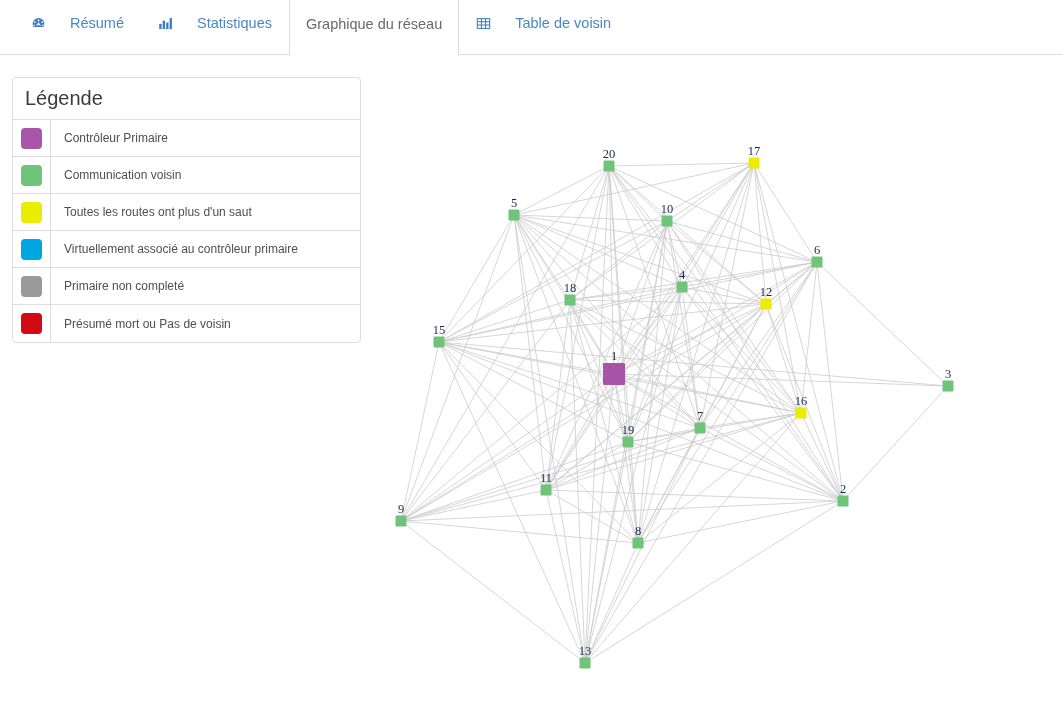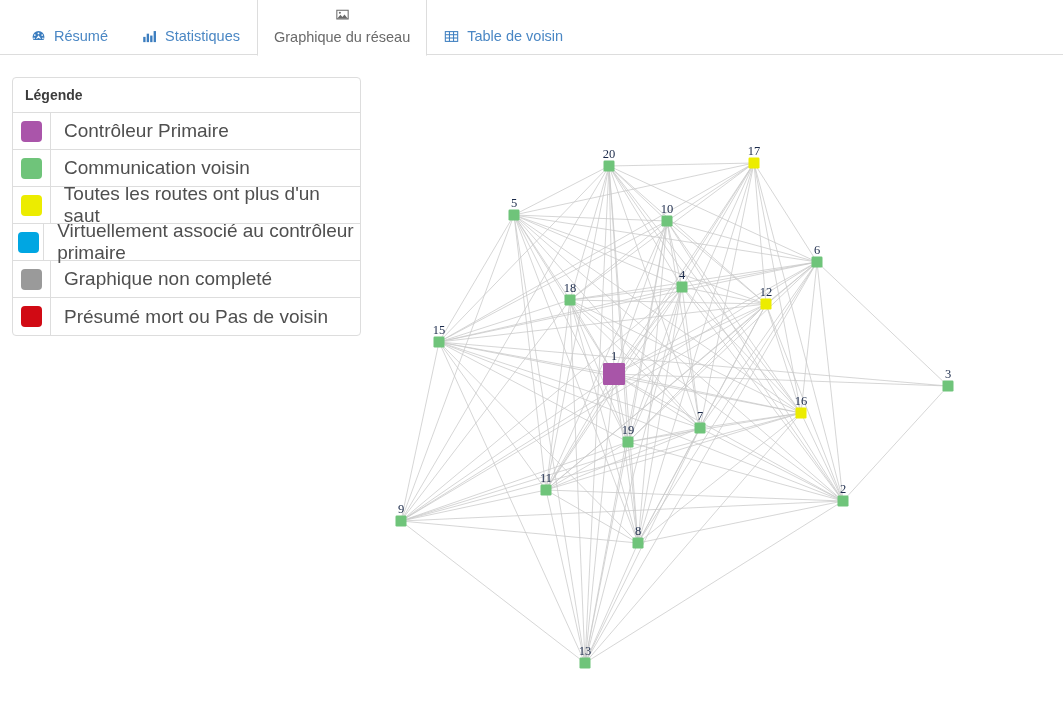--- a/index.html
+++ b/index.html
@@ -25,22 +25,22 @@
     content: "";
     position: absolute;
     left: 0; right: 0; bottom: 0;
     height: 1px;
     background: #dddddd;
   }
   .tab {
     position: relative;
     display: flex;
     align-items: center;
-    gap: 8px;
-    padding: 10px 16px 11px 16px;
+    gap: 24px;
+    padding: 10px 16px 24px 16px;
     font-size: 14.5px;
     color: #4a87c4;
     cursor: pointer;
     white-space: nowrap;
     background: transparent;
     border: 1px solid transparent;
     border-bottom: none;
     line-height: 1;
   }
   .tab.active {
@@ -62,22 +62,22 @@
     left: 12px;
     top: 77px;
     width: 349px;
     border: 1px solid #dddddd;
     border-radius: 4px;
     background: #ffffff;
     overflow: hidden;
   }
   .legend-title {
     padding: 9px 12px;
-    font-size: 14px;
-    font-weight: bold;
+    font-size: 20px;
+    font-weight: normal;
     color: #3c3c3c;
     border-bottom: 1px solid #dddddd;
   }
   .legend-row {
     display: flex;
     align-items: center;
     border-bottom: 1px solid #dddddd;
     height: 37px;
   }
   .legend-row:last-child { border-bottom: none; }
@@ -88,21 +88,21 @@
     justify-content: center;
     border-right: 1px solid #dddddd;
     height: 100%;
   }
   .swatch {
     width: 21px; height: 21px;
     border-radius: 4px;
   }
   .legend-label {
     padding-left: 13px;
-    font-size: 19px;
+    font-size: 12px;
     color: #4f4f4f;
   }
 
   
   .graph {
     position: absolute;
     left: 372px;
     top: 60px;
     width: 691px;
     height: 656px;
@@ -192,21 +192,21 @@
         <div class="legend-row">
           <div class="legend-sw-cell">
             <div class="swatch" style="background: rgb(0, 166, 226);"></div>
           </div>
           <div class="legend-label">Virtuellement associé au contrôleur primaire</div>
         </div>
         <div class="legend-row">
           <div class="legend-sw-cell">
             <div class="swatch" style="background: rgb(154, 154, 154);"></div>
           </div>
-          <div class="legend-label">Graphique non completé</div>
+          <div class="legend-label">Primaire non completé</div>
         </div>
         <div class="legend-row">
           <div class="legend-sw-cell">
             <div class="swatch" style="background: rgb(209, 10, 20);"></div>
           </div>
           <div class="legend-label">Présumé mort ou Pas de voisin</div>
         </div>
       </div>
   </div>
 

